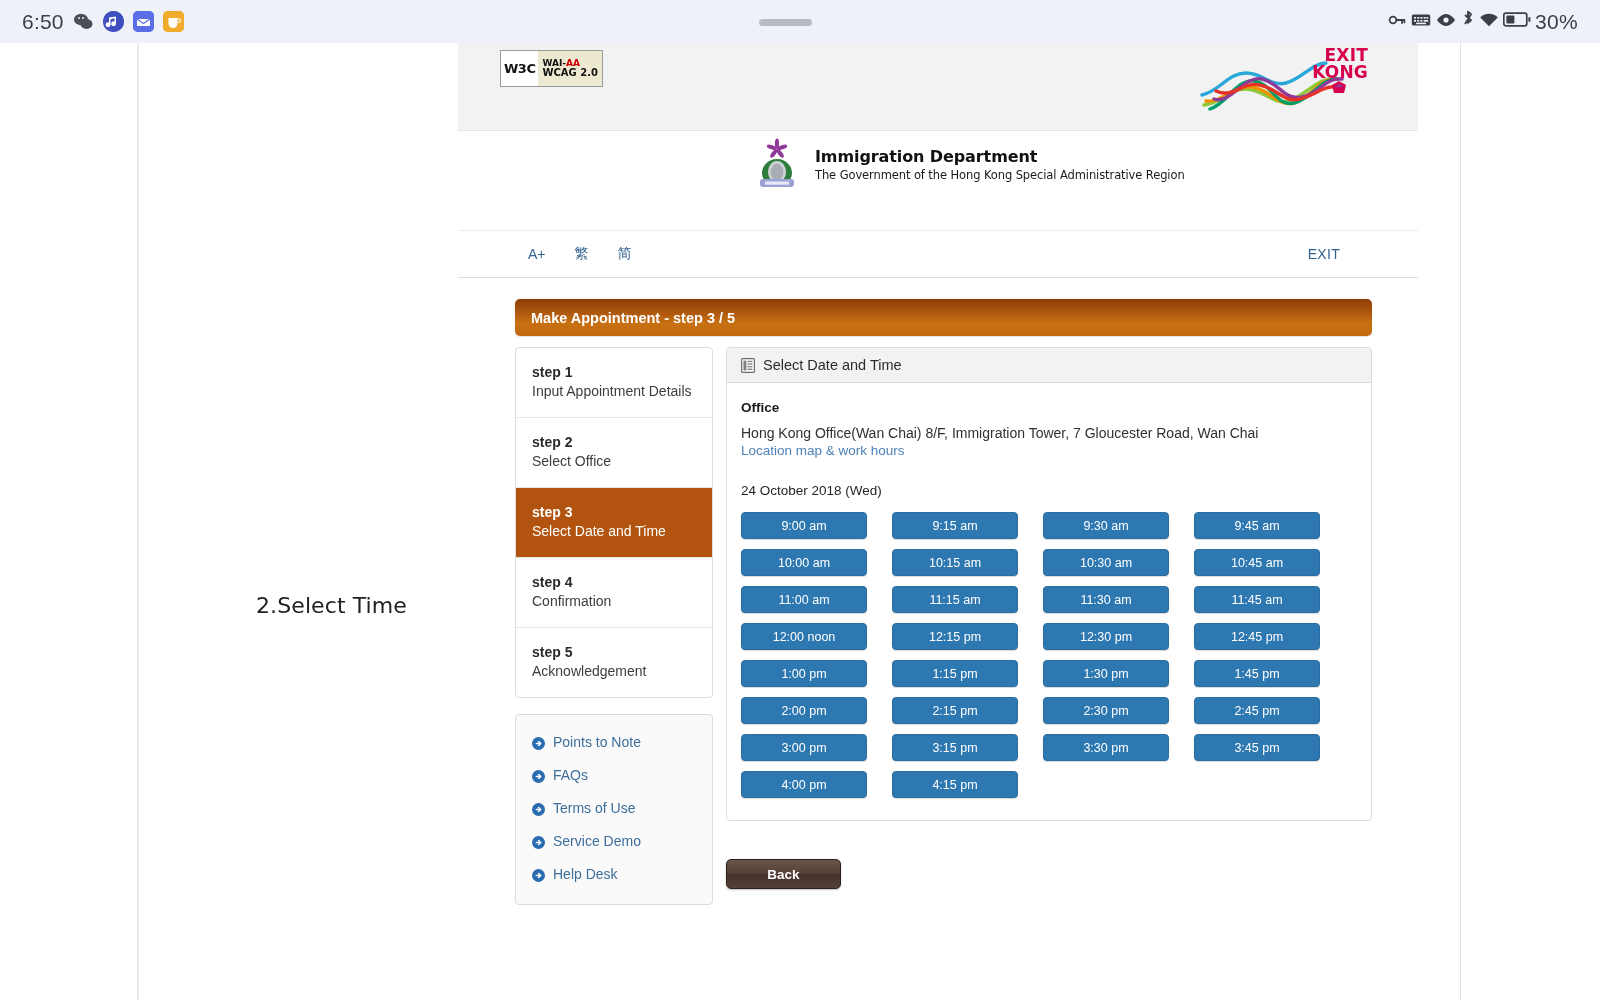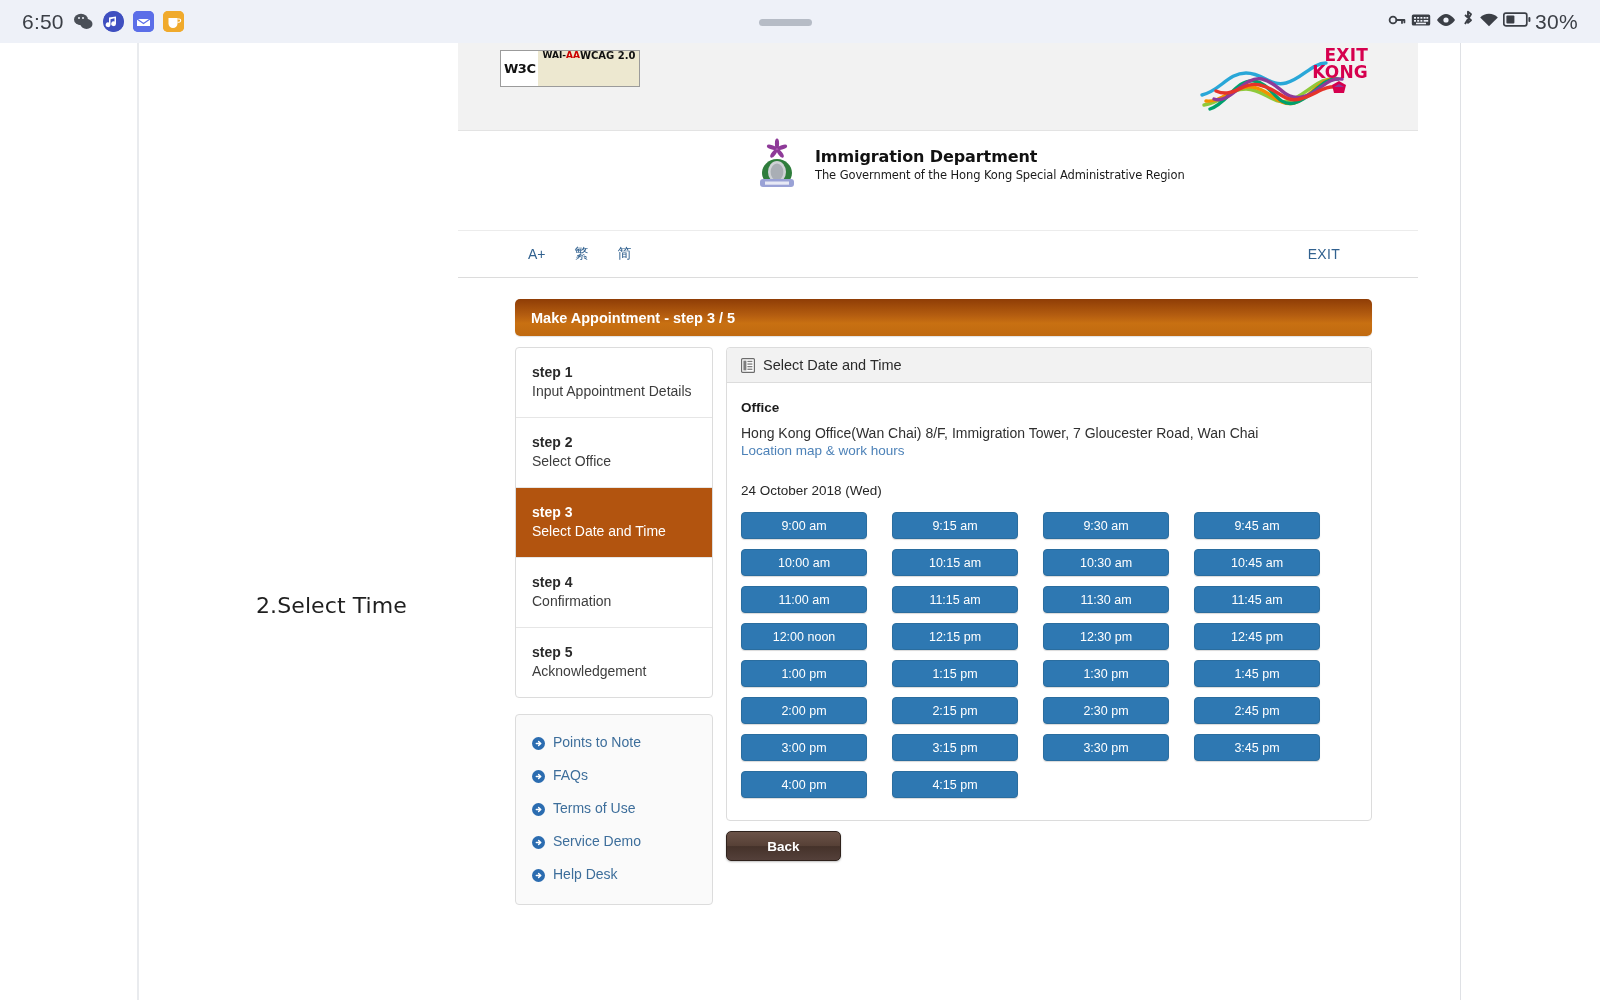--- a/index.html
+++ b/index.html
@@ -52,21 +52,21 @@
   .wcag-badge {
     position: absolute; left: 42px; top: 7px;
     height: 37px; border: 1px solid #9b9b9b; background: #fff;
     display: flex; align-items: stretch; font-family: "DejaVu Sans", sans-serif;
   }
   .wcag-w3c {
     background: #fff; color: #111; font-weight: 700; font-size: 13px;
     display: flex; align-items: center; padding: 0 3px; letter-spacing: -.5px;
   }
   .wcag-txt {
-    background: #ede8d0; padding: 0 4px; display: flex; flex-direction: row;
+    background: #ede8d0; padding: 0 4px; display: flex; flex-direction: column;
     justify-content: center; line-height: 1.02;
   }
   .wcag-l1 { font-size: 9px; font-weight: 700; color: #111; }
   .wcag-l1 b { color: #c00; }
   .wcag-l2 { font-size: 10px; font-weight: 700; color: #111; }
 
   .hk-brand { position: absolute; right: 48px; top: 0px; width: 170px; height: 75px; }
   .hk-word {
     position: absolute; right: 2px; top: 4px; text-align: right;
     font-family: "DejaVu Sans", sans-serif; font-weight: 700;
@@ -151,21 +151,21 @@
 
   .slots { display: grid; grid-template-columns: repeat(4, 126px); gap: 10px 25px; margin-top: 14px; }
   .slot {
     height: 27px; border-radius: 4px;
     background: #2e78b2; border: 1px solid #2a6d9f;
     color: #fff; font-size: 12.5px;
     display: flex; align-items: center; justify-content: center;
     cursor: pointer; box-shadow: 0 1px 1px rgba(0,0,0,.15);
   }
 
-  .backwrap { margin-top: 10px; }
+  .backwrap { margin-top: 38px; }
   .back-btn {
     width: 115px; height: 30px; border-radius: 5px;
     background: linear-gradient(to bottom, #6b5348 0%, #564036 50%, #45322a 52%, #54403a 100%);
     border: 1px solid #2f221c;
     color: #fff; font-size: 13.5px; font-weight: 700;
     display: flex; align-items: center; justify-content: center;
     cursor: pointer; box-shadow: 0 1px 2px rgba(0,0,0,.25);
   }
 </style>
 </head>

